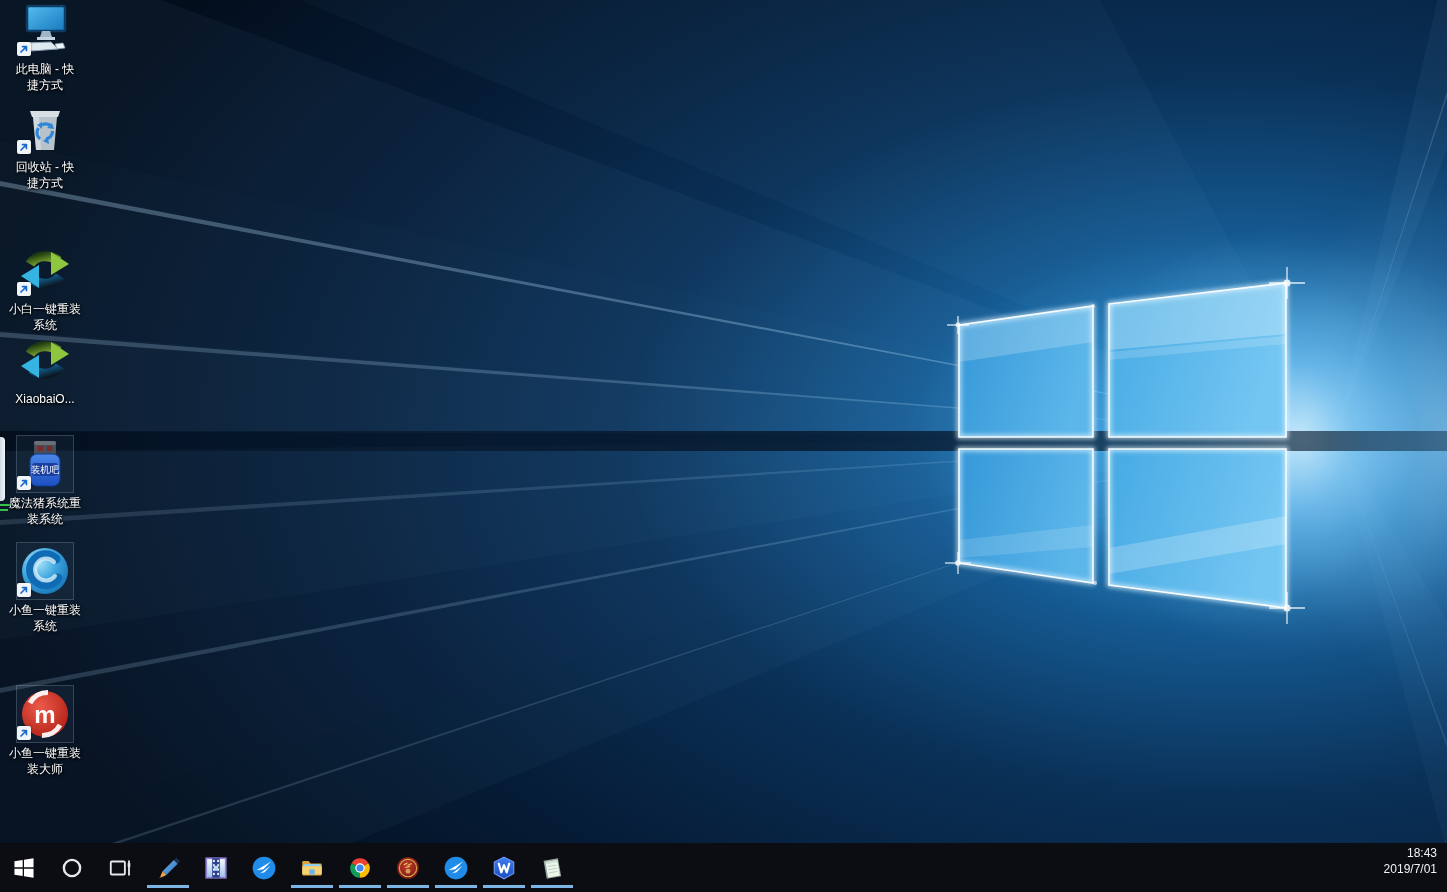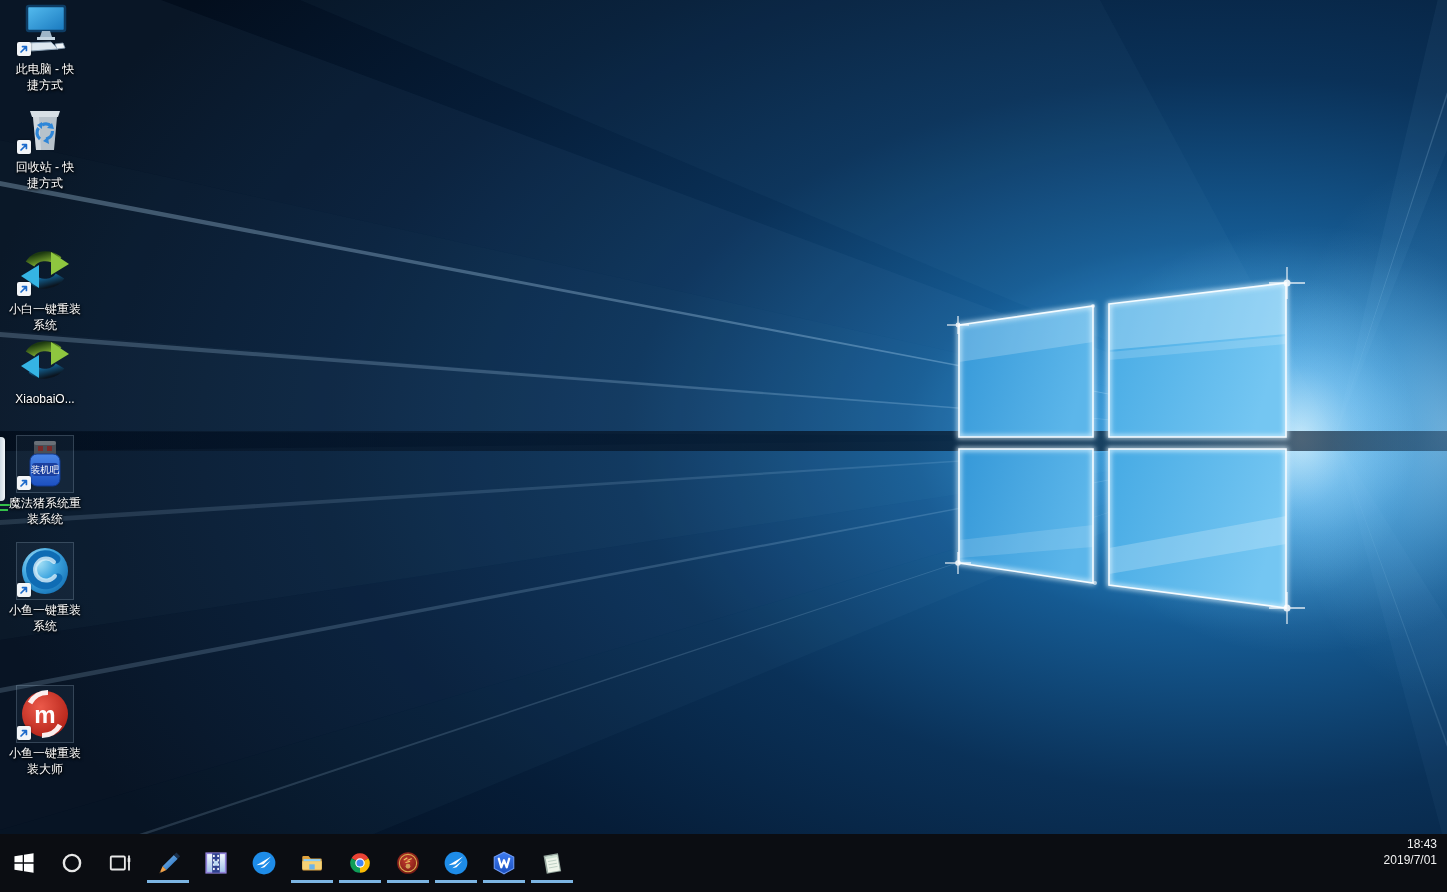--- a/index.html
+++ b/index.html
@@ -26,21 +26,21 @@
   .di-label{margin-top:3px;font-size:12px;line-height:16px;color:#fff;
     text-shadow:0 1px 2px #000,1px 1px 3px rgba(0,0,0,.95);white-space:nowrap;}
   
   .edge-sliver{position:absolute;left:0;top:437px;width:5px;height:64px;
     background:linear-gradient(90deg,#cdd9e2,#f2f7fa);border-radius:0 4px 4px 0;
     box-shadow:0 0 4px rgba(0,0,0,.5);}
   .edge-green{position:absolute;left:0;top:504px;width:11px;height:2px;background:#35c24a;}
   .edge-green.g2{top:509px;width:8px;}
   
   .taskbar{
-    position:absolute;left:0;bottom:0;width:1447px;height:58px;
+    position:absolute;left:0;bottom:0;width:1447px;height:49px;
     background:#0b0d12;display:flex;align-items:center;
   }
   .tb-slot{
     width:48px;height:40px;flex:0 0 48px;display:flex;align-items:center;justify-content:center;
     position:relative;cursor:pointer;
   }
   .tb-slot svg{width:26px;height:26px;display:block;}
   .tb-slot .ind{display:none;}
   .tb-slot.running .ind{
     display:block;position:absolute;left:3px;right:3px;bottom:0;height:3px;

